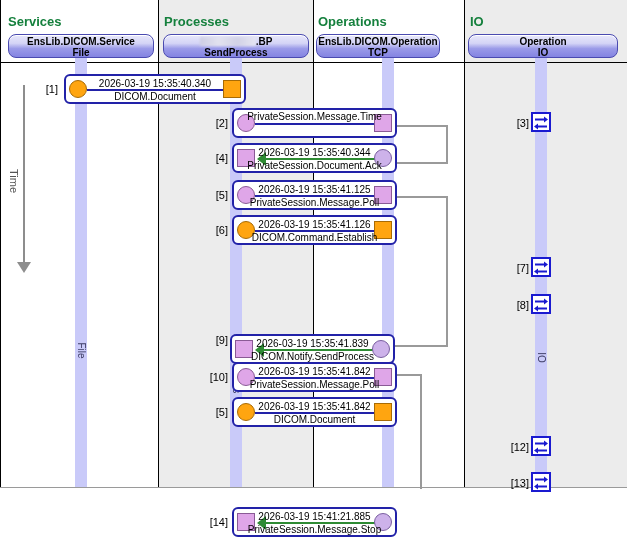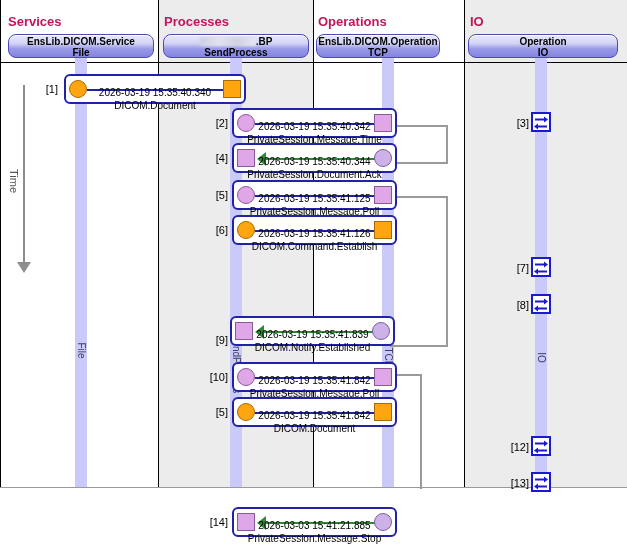--- a/index.html
+++ b/index.html
@@ -15,21 +15,21 @@
 
   
   .band{position:absolute;top:0;height:487px;}
   .band.gut{background:#ececec;}
   .band.col{background:#ffffff;}
   .vdiv{position:absolute;top:0;height:487px;width:1px;background:#000;}
   .hsep{position:absolute;left:0;width:627px;height:1px;background:#9a9a9a;}
 
   
   .hdrzone{position:absolute;left:0;top:0;width:627px;height:62px;background:transparent;}
-  .coltitle{position:absolute;font-weight:bold;font-size:13px;color:#be185d;white-space:nowrap;}
+  .coltitle{position:absolute;font-weight:bold;font-size:13px;color:#15803d;white-space:nowrap;}
   .lifebar{
     position:absolute;height:24px;border:1px solid #4a4ab0;border-radius:8px;
     background:linear-gradient(to bottom,#e8e8fb 0%,#d4d4f6 38%,#9a9ae8 62%,#8484e2 100%);
     box-shadow:inset 0 1px 0 #fff;
     text-align:center;font-weight:bold;font-size:10px;line-height:11px;color:#000;
     padding-top:1px;box-sizing:border-box;overflow:hidden;
   }
   .lifebar .l2{display:block;}
   .redact{display:inline-block;width:56px;height:9px;vertical-align:-1px;
     background:linear-gradient(90deg,#cfcfe4,#e2e2ef,#d2d2e6,#e6e6f2);
@@ -62,21 +62,21 @@
   .ep-violet{background:#dfa6e8;border:1px solid #8a5a95;}
   .ep-lilac{background:#cdb2ea;border:1px solid #7a5fa0;}
   .msg .shaft{position:absolute;top:13px;height:2px;}
   .shaft-blue{background:#2222a8;}
   .shaft-green{background:#2e8b33;}
   .msg .head{position:absolute;top:7px;width:0;height:0;}
   .head-r-blue{border-top:7px solid transparent;border-bottom:7px solid transparent;border-left:9px solid #2222a8;}
   .head-l-green{border-top:7px solid transparent;border-bottom:7px solid transparent;border-right:9px solid #2e8b33;}
   .msg .txt{position:absolute;left:0;right:0;top:0;text-align:center;
     font-size:10px;line-height:13px;color:#000;pointer-events:none;}
-  .msg .txt .t1{display:block;padding-top:1px;margin-top:9px;}
+  .msg .txt .t1{display:block;padding-top:1px;}
   .msg .txt .t2{display:block;}
 
   
   .ionum{position:absolute;font-size:11px;color:#000;text-align:right;}
   .iobox{position:absolute;width:20px;height:20px;border:2px solid #1a1ad0;background:#fff;box-sizing:border-box;}
   .iobox svg{display:block;}
 
   
   .conn{position:absolute;border:2px solid #9a9a9a;border-left:none;background:transparent;}
   .conn.tobottom{border-bottom:none;}
@@ -155,21 +155,20 @@
     </div>
   </div>
 
   <div class="msgnum" style="left:204px;top:117px;width:24px;">[2]</div>
   <div class="msg" style="left:232px;top:108px;width:165px;">
     <div class="endpt circ ep-violet" style="left:3px;"></div>
     <div class="shaft shaft-blue" style="left:21px;width:128px;"></div>
     <div class="head head-r-blue" style="left:140px;"></div>
     <div class="endpt ep-violet" style="right:3px;"></div>
     <div class="txt">
-      <span class="t1">2026-03-19 15:35:40.342</span>
       <span class="t2">PrivateSession.Message.Time</span>
     </div>
   </div>
 
   <div class="msgnum" style="left:204px;top:152px;width:24px;">[4]</div>
   <div class="msg" style="left:232px;top:143px;width:165px;">
     <div class="endpt ep-violet" style="left:3px;"></div>
     <div class="head head-l-green" style="left:23px;"></div>
     <div class="shaft shaft-green" style="left:32px;width:110px;"></div>
     <div class="endpt circ ep-lilac" style="right:3px;"></div>
@@ -197,28 +196,28 @@
     <div class="shaft shaft-blue" style="left:21px;width:128px;"></div>
     <div class="head head-r-blue" style="left:140px;"></div>
     <div class="endpt ep-orange" style="right:3px;"></div>
     <div class="txt">
       <span class="t1">2026-03-19 15:35:41.126</span>
       <span class="t2">DICOM.Command.Establish</span>
     </div>
   </div>
 
   <div class="msgnum" style="left:204px;top:334px;width:24px;">[9]</div>
-  <div class="msg" style="left:230px;top:316px;width:165px;">
+  <div class="msg" style="left:230px;top:334px;width:165px;">
     <div class="endpt ep-violet" style="left:3px;"></div>
     <div class="head head-l-green" style="left:23px;"></div>
     <div class="shaft shaft-green" style="left:32px;width:110px;"></div>
     <div class="endpt circ ep-lilac" style="right:3px;"></div>
     <div class="txt">
       <span class="t1">2026-03-19 15:35:41.839</span>
-      <span class="t2">DICOM.Notify.Established</span>
+      <span class="t2">DICOM.Notify.SendProcess</span>
     </div>
   </div>
 
   <div class="msgnum" style="left:200px;top:371px;width:28px;">[10]</div>
   <div class="msg" style="left:232px;top:362px;width:165px;">
     <div class="endpt circ ep-violet" style="left:3px;"></div>
     <div class="shaft shaft-blue" style="left:21px;width:128px;"></div>
     <div class="head head-r-blue" style="left:140px;"></div>
     <div class="endpt ep-violet" style="right:3px;"></div>
     <div class="txt">
@@ -239,21 +238,21 @@
     </div>
   </div>
 
   <div class="msgnum" style="left:200px;top:516px;width:28px;">[14]</div>
   <div class="msg" style="left:232px;top:507px;width:165px;">
     <div class="endpt ep-violet" style="left:3px;"></div>
     <div class="head head-l-green" style="left:23px;"></div>
     <div class="shaft shaft-green" style="left:32px;width:110px;"></div>
     <div class="endpt circ ep-lilac" style="right:3px;"></div>
     <div class="txt">
-      <span class="t1">2026-03-03 15:41:21.885</span>
+      <span class="t1">2026-03-19 15:41:21.885</span>
       <span class="t2">PrivateSession.Message.Stop</span>
     </div>
   </div>
 
   <div class="ionum" style="left:505px;top:117px;width:24px;">[3]</div>
   <div class="iobox" style="left:531px;top:112px;">
     <svg width="16" height="16" viewBox="0 0 16 16" aria-hidden="true">
       <path d="M2 4.6 h9 v-2 l4 3 -4 3 v-2 h-9 z" fill="#1a1ad0"></path>
       <path d="M14 11.4 h-9 v-2 l-4 3 4 3 v-2 h9 z" fill="#1a1ad0"></path>
     </svg>

